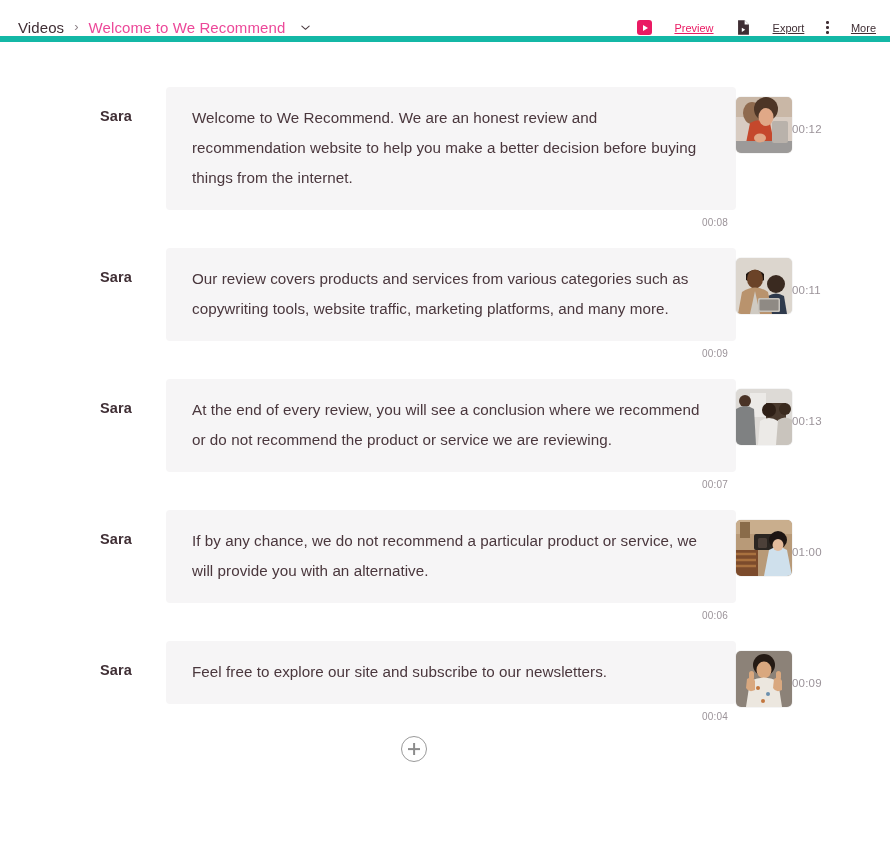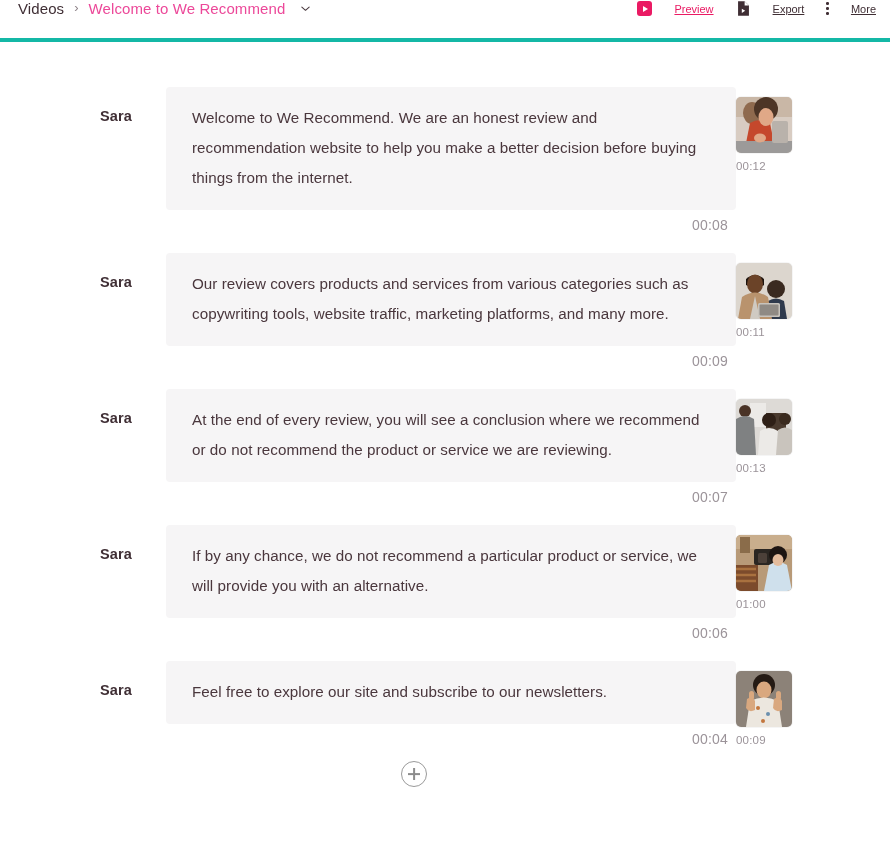--- a/index.html
+++ b/index.html
@@ -10,23 +10,23 @@
     background: #ffffff;
     font-family: "Liberation Sans", sans-serif;
     color: #3f2e34;
     overflow: hidden;
   }
 
   
   .topbar {
     height: 42px;
     width: 890px;
-    border-bottom: 4px solid #14b8a6;
-    display: flex;
-    align-items: flex-start;
+    border-bottom: 6px solid #14b8a6;
+    display: flex;
+    align-items: flex-end;
     padding: 0 14px 0 18px;
     background: #fff;
   }
 
   .breadcrumb {
     display: flex;
     align-items: center;
     gap: 10px;
     flex: 1;
     min-width: 0;
@@ -143,32 +143,33 @@
 
   .bubble p {
     font-size: 15.2px;
     line-height: 30px;
     color: #4a373d;
     letter-spacing: .05px;
   }
 
   .bubble-dur {
     text-align: right;
-    font-size: 14px;
+    font-size: 10px;
     color: #9b9399;
     padding: 7px 8px 0 0;
     letter-spacing: .2px;
   }
 
   .media {
     width: 130px;
     flex: 0 0 130px;
     padding-top: 10px;
     display: flex;
-    flex-direction: column;
+    flex-direction: row;
+    align-items: center;
   }
 
   .thumb {
     width: 56px;
     height: 56px;
     border-radius: 5px;
     overflow: hidden;
     position: relative;
     background: #ddd;
     cursor: pointer;

